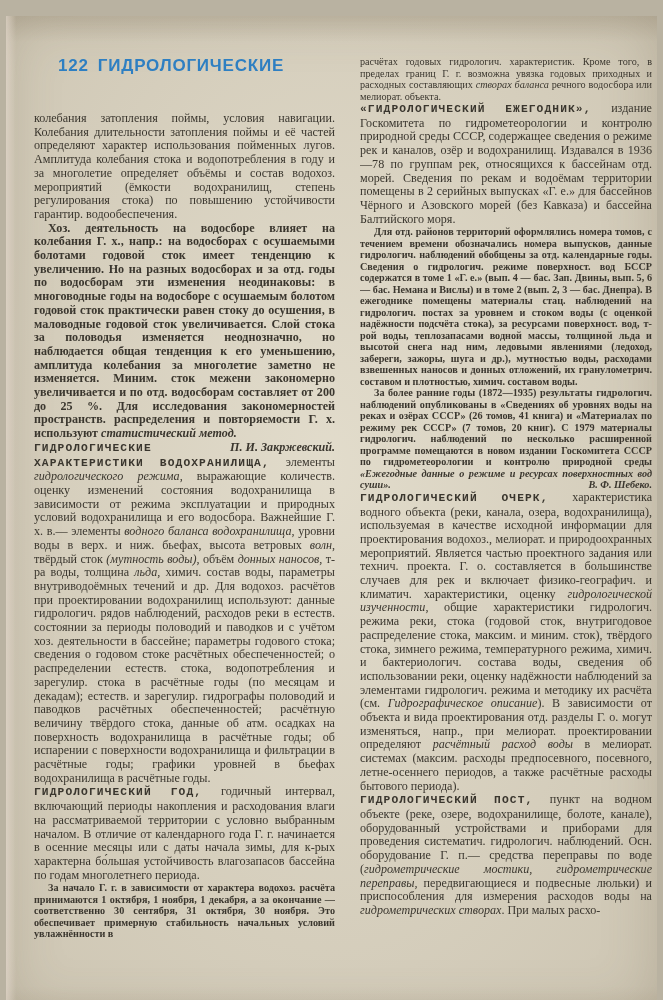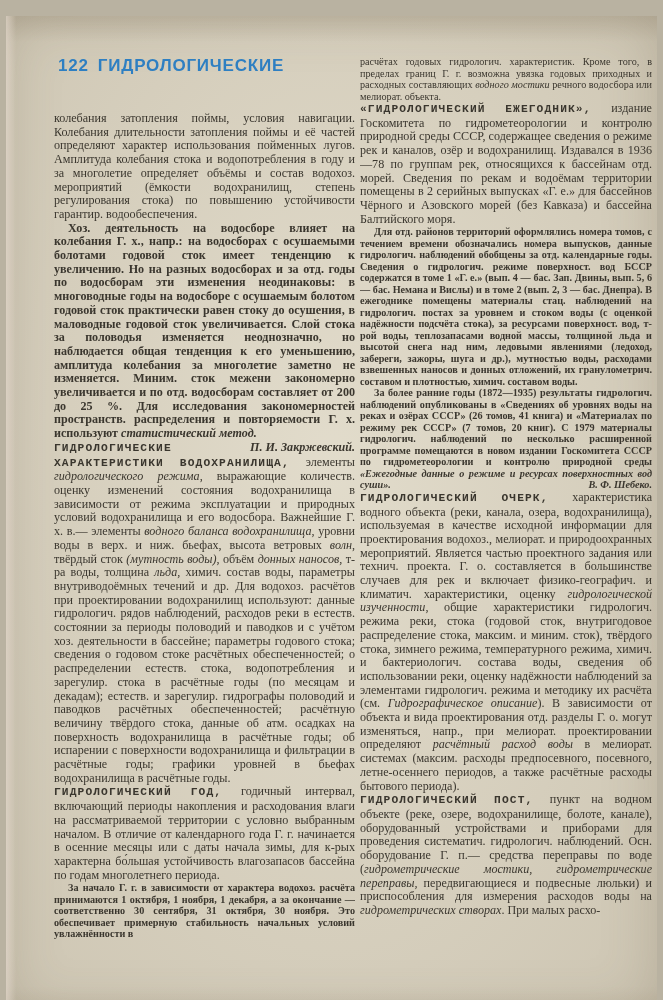--- a/index.html
+++ b/index.html
@@ -34,21 +34,21 @@
     font-size: 17px;
     letter-spacing: 0.8px;
     color: var(--header_blue);
     white-space: nowrap;
   }
   .header .page-num { margin-right: 9px; }
   .col {
     position: absolute;
     overflow: hidden;
   }
-  .col-left  { left: 48px;  top: 96px; width: 301px; height: 834px; }
+  .col-left  { left: 28px;  top: 96px; width: 301px; height: 834px; }
   .col-right { left: 354px; top: 40px; width: 292px; height: 892px; }
   p.block {
     margin: 0;
     text-align: justify;
     hyphens: none;
   }
   p.normal { font-size: 12.1px; line-height: 13.7px; }
   p.small  { font-size: 10.2px; line-height: 11.5px; }
   p.indent { text-indent: 14px; font-weight: bold; }
   .hw {
@@ -68,20 +68,20 @@
     <span class="page-num">122</span><span>ГИДРОЛОГИЧЕСКИЕ</span>
   </div>
   <div class="col col-left" id="col-left">
       <p class="block normal"><span>колебания затопления поймы, условия навигации. Колебания длительности затопления поймы и её частей определяют характер использования пойменных лугов. Амплитуда колебания стока и водопотребления в году и за многолетие определяет объёмы и состав водохоз. мероприятий (ёмкости водохранилищ, степень регулирования стока) по повышению устойчивости гарантир. водообеспечения.</span></p>
       <p class="block normal indent"><span>Хоз. деятельность на водосборе влияет на колебания Г. х., напр.: на водосборах с осушаемыми болотами годовой сток имеет тенденцию к увеличению. Но на разных водосборах и за отд. годы по водосборам эти изменения неодинаковы: в многоводные годы на водосборе с осушаемым болотом годовой сток практически равен стоку до осушения, в маловодные годовой сток увеличивается. Слой стока за половодья изменяется неоднозначно, но наблюдается общая тенденция к его уменьшению, амплитуда колебания за многолетие заметно не изменяется. Миним. сток межени закономерно увеличивается и по отд. водосборам составляет от 200 до 25 %. Для исследования закономерностей пространств. распределения и повторяемости Г. х. используют </span><span class="it">статистический метод.</span><span class="sig">П. И. Закржевский.</span></p>
       <p class="block normal"><span class="hw">ГИДРОЛОГИЧЕСКИЕ ХАРАКТЕРИСТИКИ ВОДОХРАНИЛИЩА, </span><span>элементы </span><span class="it">гидрологического режима</span><span>, выражающие количеств. оценку изменений состояния водохранилища в зависимости от режима эксплуатации и природных условий водохранилища и его водосбора. Важнейшие Г. х. в.— элементы </span><span class="it">водного баланса водохранилища</span><span>, уровни воды в верх. и ниж. бьефах, высота ветровых </span><span class="it">волн</span><span>, твёрдый сток </span><span class="it">(мутность воды)</span><span>, объём </span><span class="it">донных наносов</span><span>, т-ра воды, толщина </span><span class="it">льда</span><span>, химич. состав воды, параметры внутриводоёмных течений и др. Для водохоз. расчётов при проектировании водохранилищ используют: данные гидрологич. рядов наблюдений, расходов реки в естеств. состоянии за периоды половодий и паводков и с учётом хоз. деятельности в бассейне; параметры годового стока; сведения о годовом стоке расчётных обеспеченностей; о распределении естеств. стока, водопотребления и зарегулир. стока в расчётные годы (по месяцам и декадам); естеств. и зарегулир. гидрографы половодий и паводков расчётных обеспеченностей; расчётную величину твёрдого стока, данные об атм. осадках на поверхность водохранилища в расчётные годы; об испарении с поверхности водохранилища и фильтрации в расчётные годы; графики уровней в бьефах водохранилища в расчётные годы.</span></p>
       <p class="block normal"><span class="hw">ГИДРОЛОГИЧЕСКИЙ ГОД, </span><span>годичный интервал, включающий периоды накопления и расходования влаги на рассматриваемой территории с условно выбранным началом. В отличие от календарного года Г. г. начинается в осенние месяцы или с даты начала зимы, для к-рых характерна бо́льшая устойчивость влагозапасов бассейна по годам многолетнего периода.</span></p>
       <p class="block small indent"><span>За начало Г. г. в зависимости от характера водохоз. расчёта принимаются 1 октября, 1 ноября, 1 декабря, а за окончание — соответственно 30 сентября, 31 октября, 30 ноября. Это обеспечивает примерную стабильность начальных условий увлажнённости в</span></p>
     </div>
   <div class="col col-right" id="col-right">
-      <p class="block small"><span>расчётах годовых гидрологич. характеристик. Кроме того, в пределах границ Г. г. возможна увязка годовых приходных и расходных составляющих </span><span class="it">водного мостики</span><span> речного водосбора или мелиорат. объекта.</span></p>
+      <p class="block small"><span>расчётах годовых гидрологич. характеристик. Кроме того, в пределах границ Г. г. возможна увязка годовых приходных и расходных составляющих </span><span class="it">створах баланса</span><span> речного водосбора или мелиорат. объекта.</span></p>
       <p class="block normal"><span class="hw">«ГИДРОЛОГИЧЕСКИЙ ЕЖЕГОДНИК», </span><span>издание Госкомитета по гидрометеорологии и контролю природной среды СССР, содержащее сведения о режиме рек и каналов, озёр и водохранилищ. Издавался в 1936—78 по группам рек, относящихся к бассейнам отд. морей. Сведения по рекам и водоёмам территории помещены в 2 серийных выпусках «Г. е.» для бассейнов Чёрного и Азовского морей (без Кавказа) и бассейна Балтийского моря.</span></p>
       <p class="block small indent"><span>Для отд. районов территорий оформлялись номера томов, с течением времени обозначались номера выпусков, данные гидрологич. наблюдений обобщены за отд. календарные годы. Сведения о гидрологич. режиме поверхност. вод БССР содержатся в томе 1 «Г. е.» (вып. 4 — бас. Зап. Двины, вып. 5, 6 — бас. Немана и Вислы) и в томе 2 (вып. 2, 3 — бас. Днепра). В ежегоднике помещены материалы стац. наблюдений на гидрологич. постах за уровнем и стоком воды (с оценкой надёжности подсчёта стока), за ресурсами поверхност. вод, т-рой воды, теплозапасами водной массы, толщиной льда и высотой снега над ним, ледовыми явлениями (ледоход, забереги, зажоры, шуга и др.), мутностью воды, расходами взвешенных наносов и донных отложений, их гранулометрич. составом и плотностью, химич. составом воды.</span></p>
       <p class="block small indent"><span>За более ранние годы (1872—1935) результаты гидрологич. наблюдений опубликованы в «Сведениях об уровнях воды на реках и озёрах СССР» (26 томов, 41 книга) и «Материалах по режиму рек СССР» (7 томов, 20 книг). С 1979 материалы гидрологич. наблюдений по несколько расширенной программе помещаются в новом издании Госкомитета СССР по гидрометеорологии и контролю природной среды </span><span class="it">«Ежегодные данные о режиме и ресурсах поверхностных вод суши».</span><span class="sig">В. Ф. Шебеко.</span></p>
       <p class="block normal"><span class="hw">ГИДРОЛОГИЧЕСКИЙ ОЧЕРК, </span><span>характеристика водного объекта (реки, канала, озера, водохранилища), используемая в качестве исходной информации для проектирования водохоз., мелиорат. и природоохранных мероприятий. Является частью проектного задания или технич. проекта. Г. о. составляется в большинстве случаев для рек и включает физико-географич. и климатич. характеристики, оценку </span><span class="it">гидрологической изученности</span><span>, общие характеристики гидрологич. режима реки, стока (годовой сток, внутригодовое распределение стока, максим. и миним. сток), твёрдого стока, зимнего режима, температурного режима, химич. и бактериологич. состава воды, сведения об использовании реки, оценку надёжности наблюдений за элементами гидрологич. режима и методику их расчёта (см. </span><span class="it">Гидрографическое описание</span><span>). В зависимости от объекта и вида проектирования отд. разделы Г. о. могут изменяться, напр., при мелиорат. проектировании определяют </span><span class="it">расчётный расход воды</span><span> в мелиорат. системах (максим. расходы предпосевного, посевного, летне-осеннего периодов, а также расчётные расходы бытового периода).</span></p>
       <p class="block normal"><span class="hw">ГИДРОЛОГИЧЕСКИЙ ПОСТ, </span><span>пункт на водном объекте (реке, озере, водохранилище, болоте, канале), оборудованный устройствами и приборами для проведения систематич. гидрологич. наблюдений. Осн. оборудование Г. п.— средства переправы по воде (</span><span class="it">гидрометрические мостики, гидрометрические переправы,</span><span> передвигающиеся и подвесные люльки) и приспособления для измерения расходов воды на </span><span class="it">гидрометрических створах</span><span>. При малых расхо-</span></p>
     </div>
 </div>
 
 </body></html>

